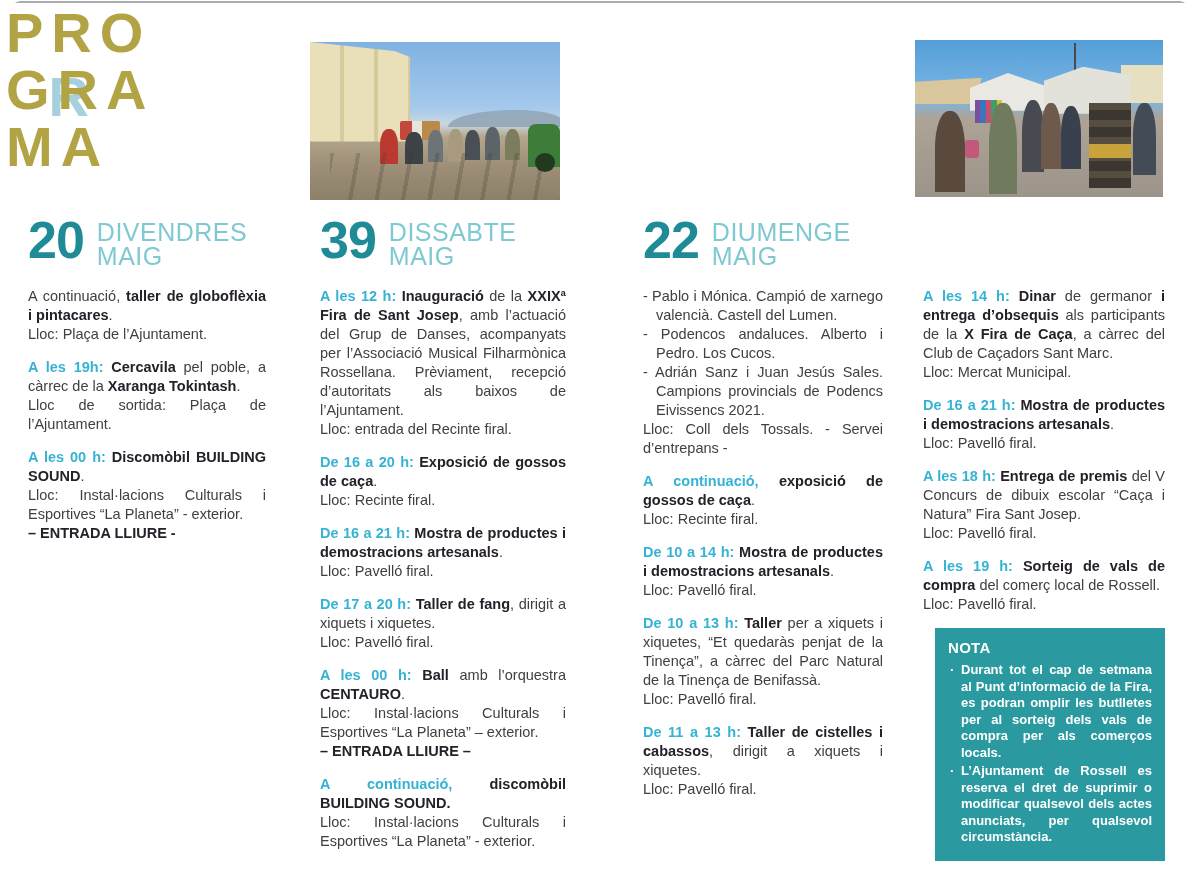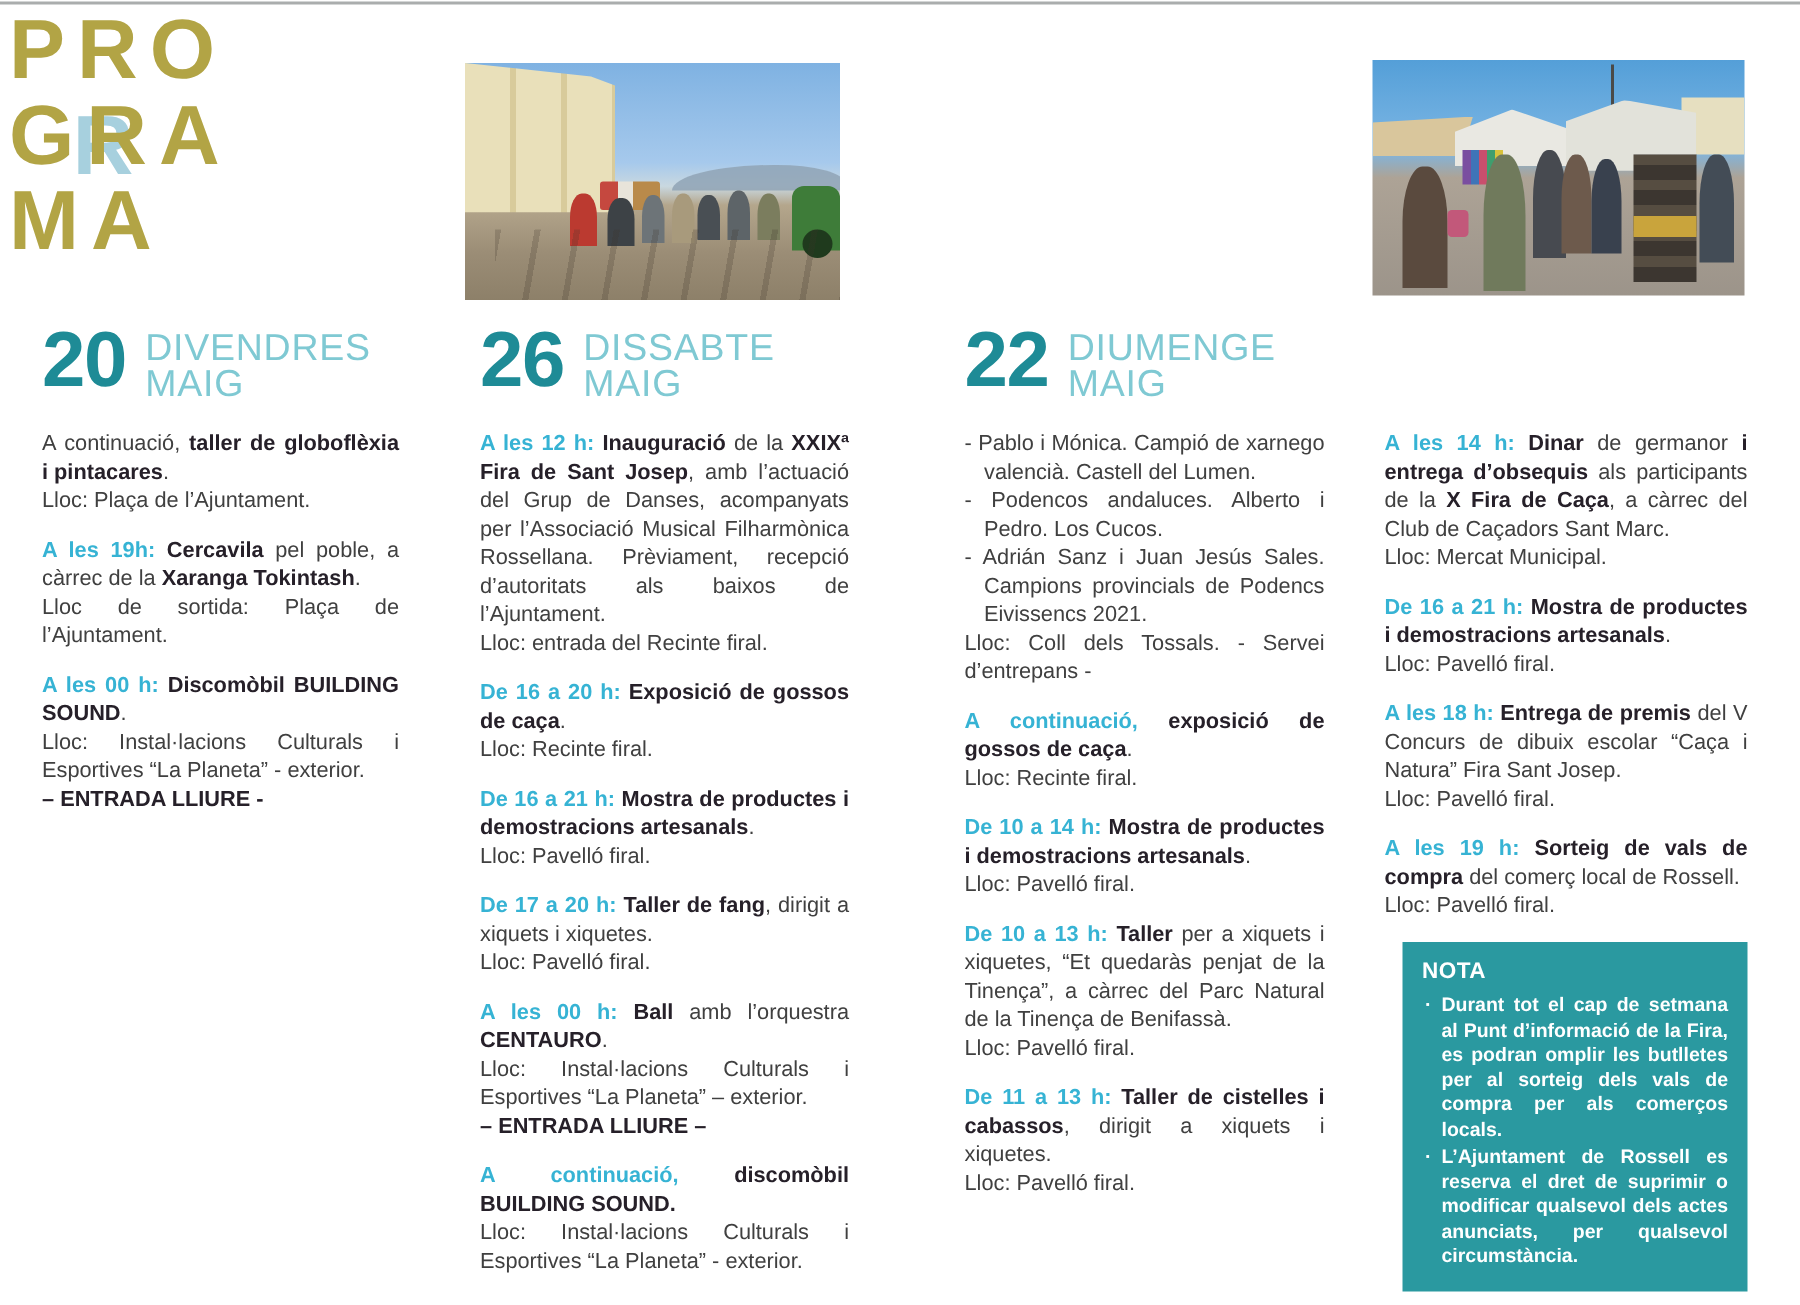--- a/index.html
+++ b/index.html
@@ -1,18 +1,18 @@
 <!DOCTYPE html>
 <html lang="ca"><head>
 <meta charset="utf-8">
 <title>Programa</title>
 <style>
   html,body{margin:0;padding:0;background:#ffffff;}
   .page{position:relative;width:1200px;height:870px;background:#fff;overflow:hidden;
-        font-family:"Liberation Sans",sans-serif;color:#564d56;}
+        font-family:"Liberation Sans",sans-serif;color:#564d56;border-radius:27px;}
   .top-line{position:absolute;top:1px;left:0;right:0;height:2px;background:#aaadad;}
 
   
   .logo{position:absolute;left:6px;top:4px;font-weight:bold;font-size:56px;line-height:57px;
         letter-spacing:8px;color:#b2a445;}
   .logo .row{white-space:nowrap;}
   .r-wrap{position:relative;display:inline-block;}
   .r-blue{position:absolute;left:-9px;top:7px;color:#a7d0de;z-index:0;}
   .r-olive{position:relative;z-index:1;}
 
@@ -141,21 +141,21 @@
           <div class="block">
             <p class="para"><span class="run-time">A les 00 h: </span><span class="run-bold">Discomòbil BUILDING SOUND</span><span class="run-plain">.</span></p>
             <p class="para"><span class="run-plain">Lloc: Instal·lacions Culturals i Esportives “La Planeta” - exterior.</span></p>
             <p class="para"><span class="run-bold">– ENTRADA LLIURE -</span></p>
           </div>
         </div>
     </section>
 
     <section class="col col-1">
       <div class="day-header">
-        <span class="day-num">26</span>
+        <span class="day-num">39</span>
         <span class="day-name">
           <span>DISSABTE</span><br>
           <span>MAIG</span>
         </span>
       </div>
       <div class="events">
           <div class="block">
             <p class="para"><span class="run-time">A les 12 h: </span><span class="run-bold">Inauguració</span><span class="run-plain"> de la </span><span class="run-bold">XXIXª Fira de Sant Josep</span><span class="run-plain">, amb l’actuació del Grup de Danses, acompanyats per l’Associació Musical Filharmònica Rossellana. Prèviament, recepció d’autoritats als baixos de l’Ajuntament.</span></p>
             <p class="para"><span class="run-plain">Lloc: entrada del Recinte firal.</span></p>
           </div>

